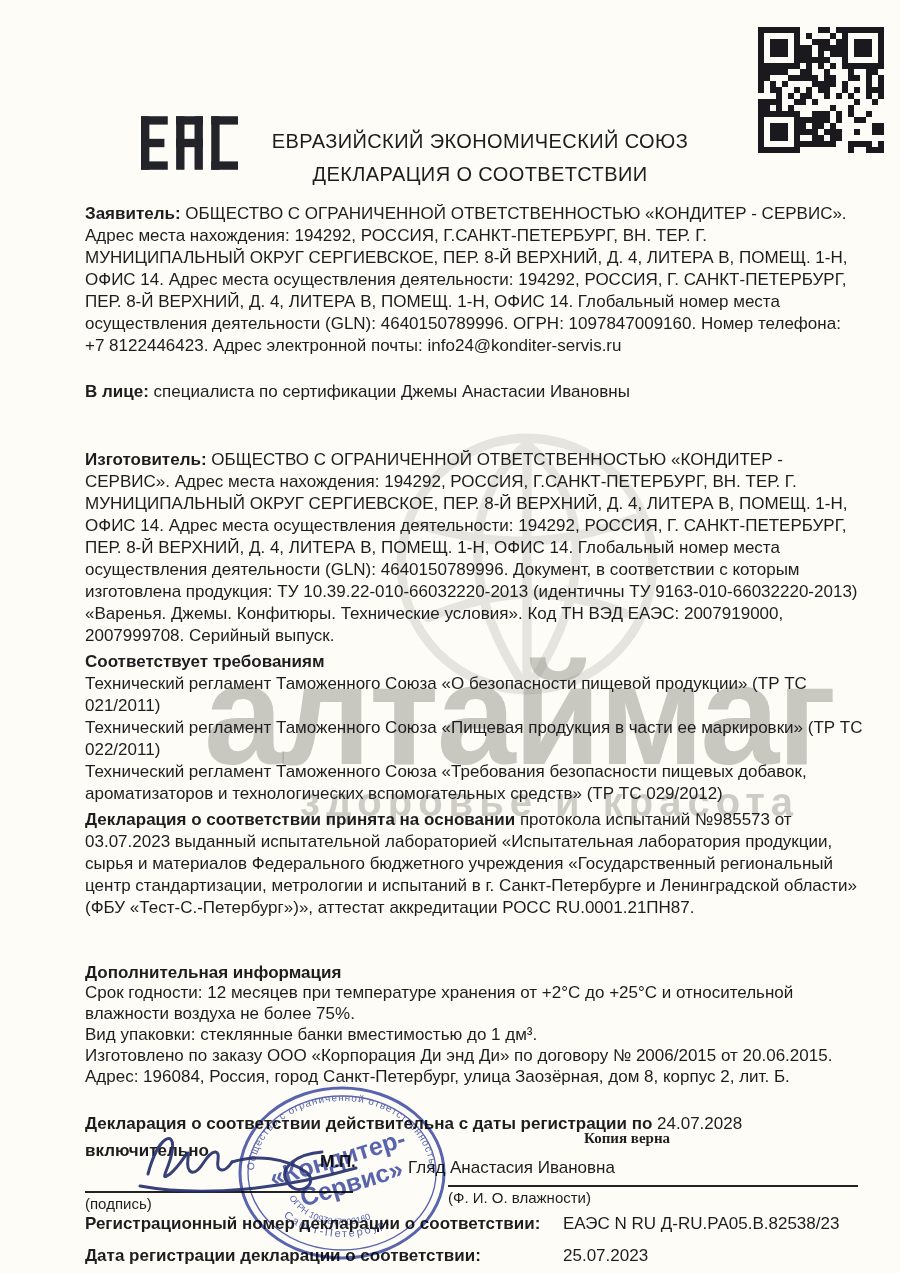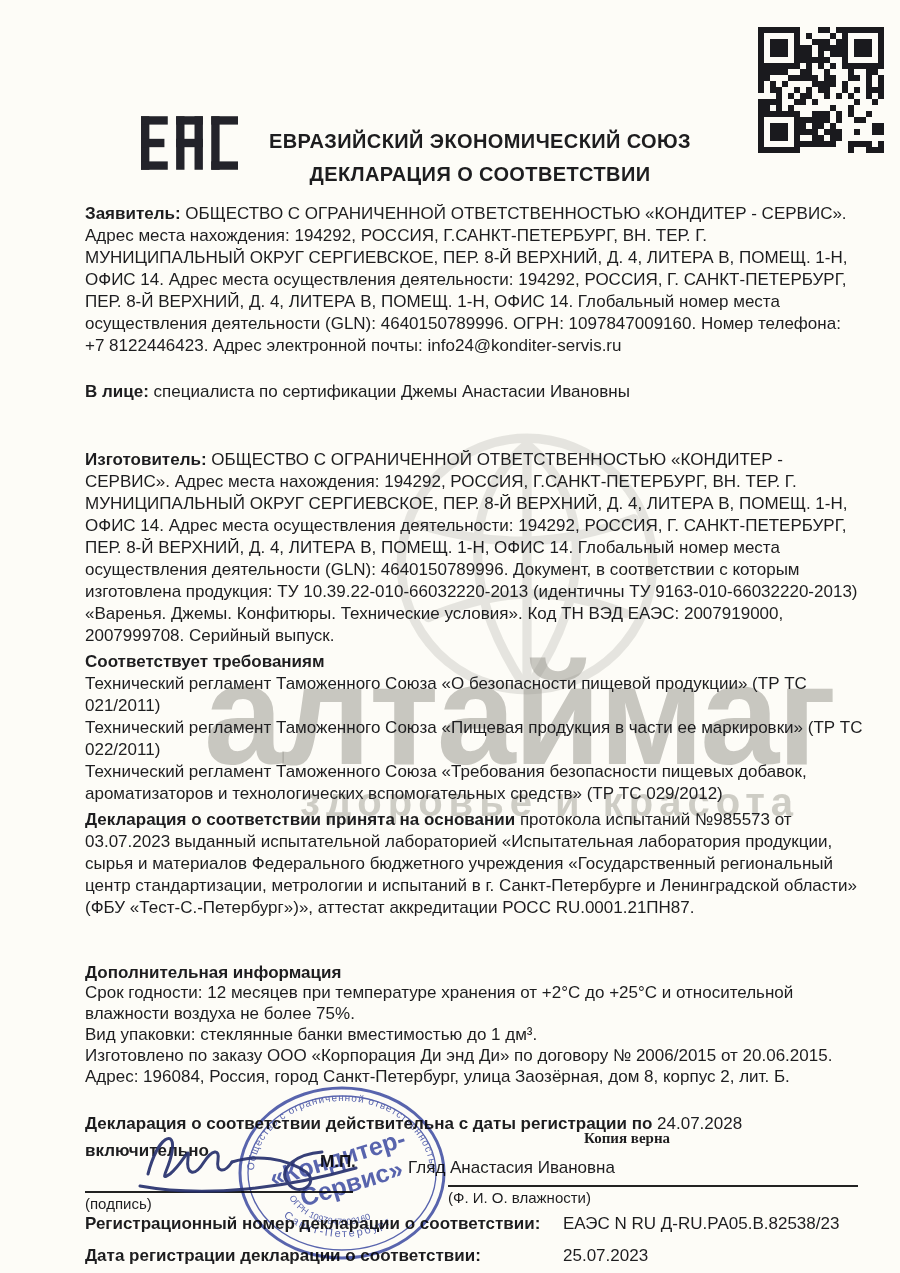--- a/index.html
+++ b/index.html
@@ -17,21 +17,21 @@
     color:rgba(148,146,138,.50);letter-spacing:-2px;white-space:nowrap;
   }
   .wm-tagline{
     position:absolute;left:300px;top:780px;z-index:0;
     font-size:40px;font-weight:bold;letter-spacing:6px;
     color:rgba(168,166,157,.55);white-space:nowrap;
   }
   
   .eac{position:absolute;left:141px;top:111px;z-index:1;}
   .titles{position:absolute;left:85px;top:129px;width:790px;text-align:center;z-index:1;}
-  .titles .t{font-size:20px;font-weight:bold;letter-spacing:.4px;line-height:24px;}
+  .titles .t{font-size:20px;font-weight:normal;letter-spacing:.4px;line-height:24px;}
   .titles .t2{margin-top:9px;}
   .qr{position:absolute;left:757px;top:27px;z-index:1;}
   
   .blk{position:absolute;left:85px;width:778px;font-size:17px;line-height:22px;z-index:1;}
   .blk p{margin:0;}
   .lead{font-weight:bold;}
   .hd{font-weight:bold;}
   .pos-applicant{top:203px;}
   .pos-person{top:381px;}
   .pos-declares{top:405px;}

